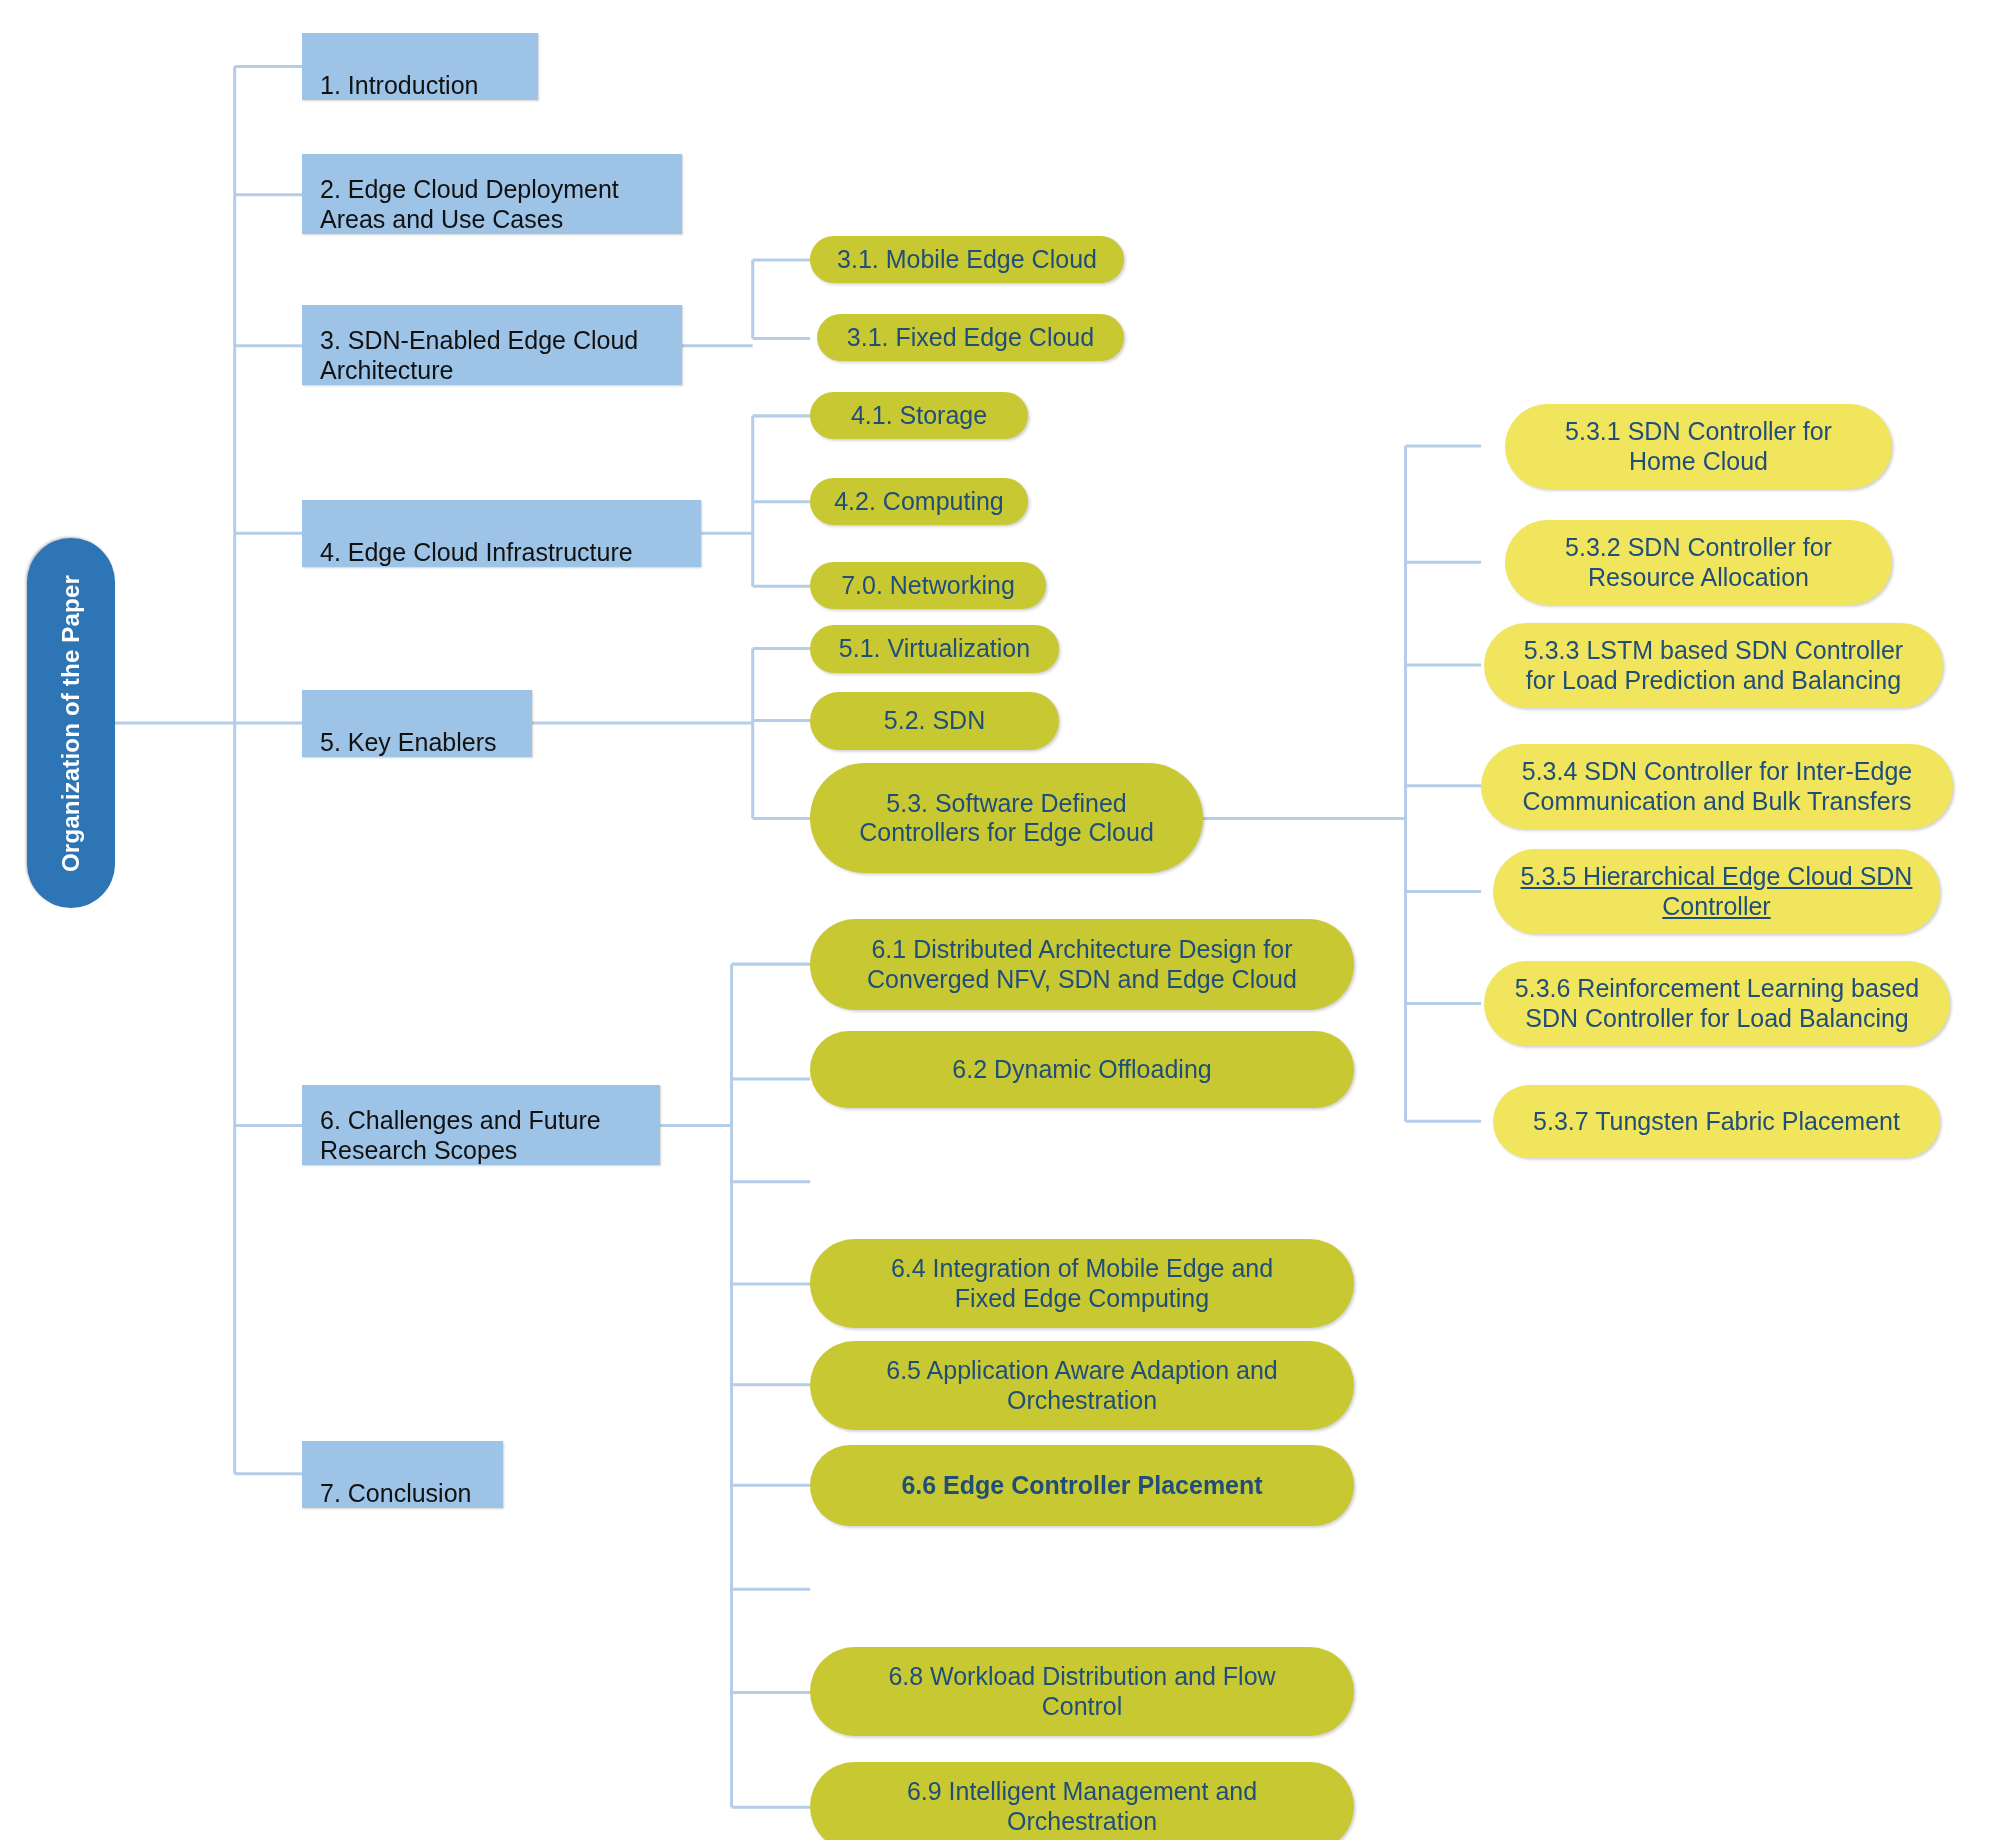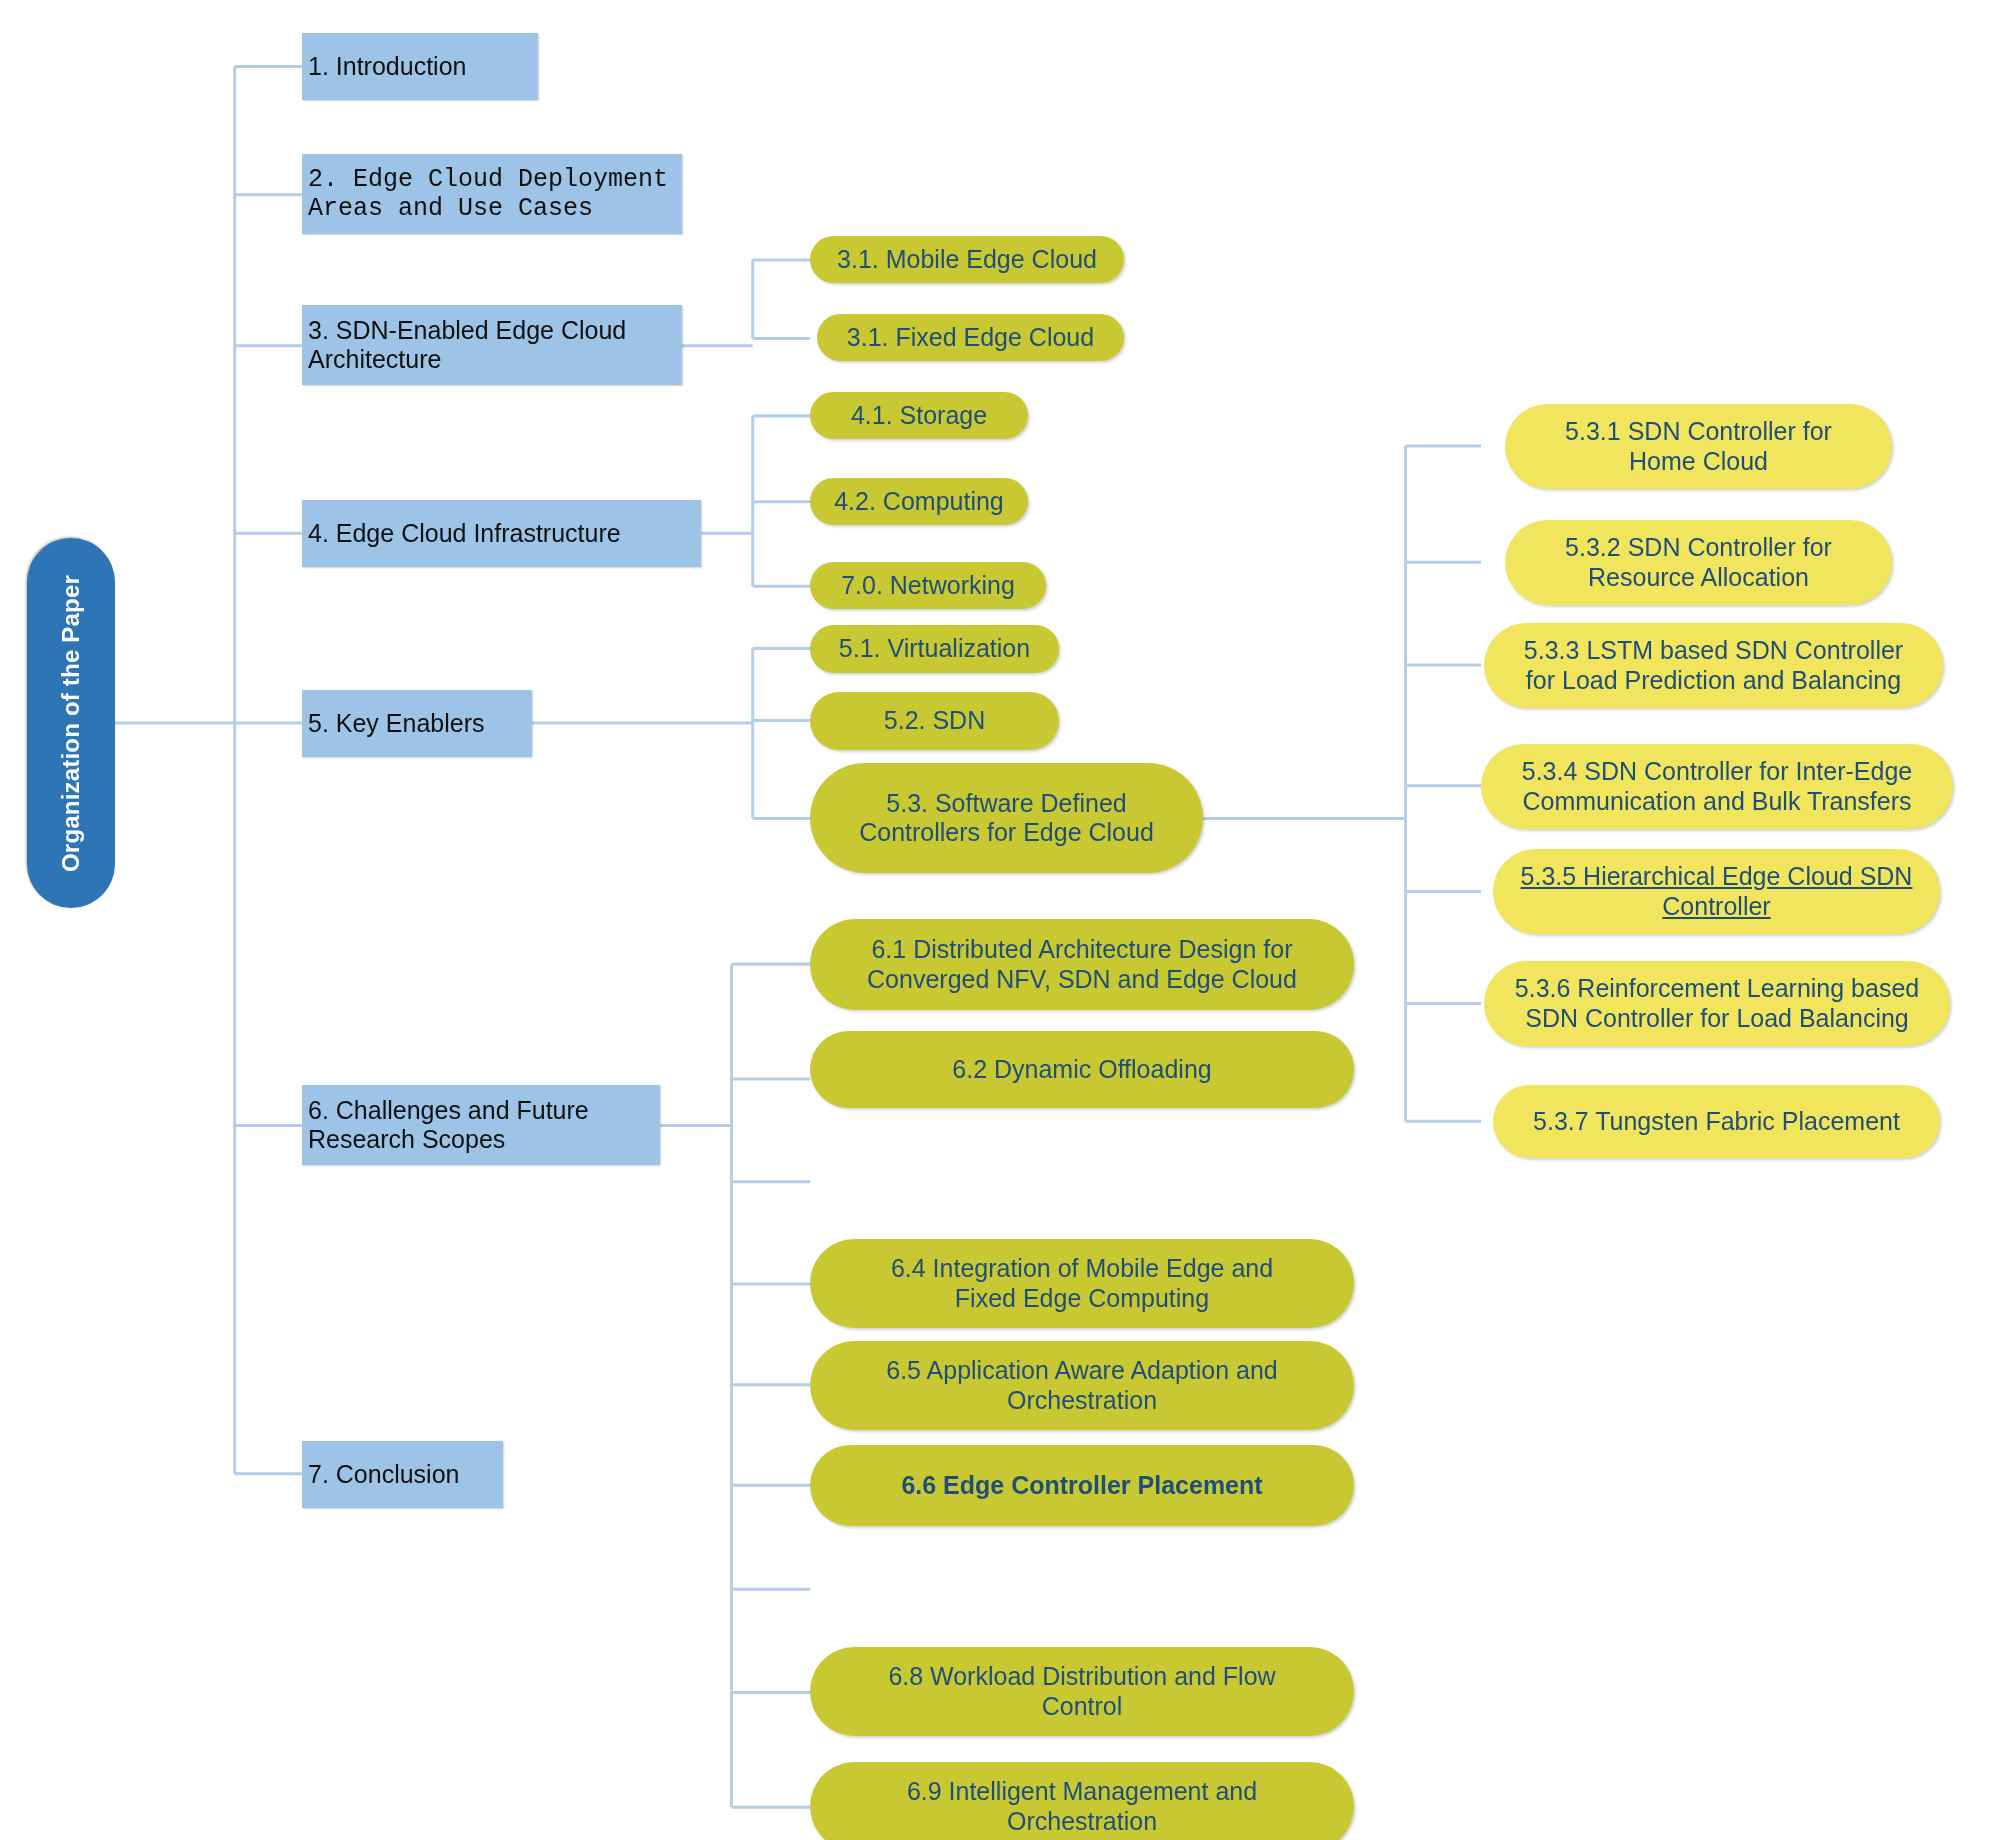--- a/index.html
+++ b/index.html
@@ -36,22 +36,23 @@
     box-shadow:1.2px 1.2px 2.4px rgba(0,0,0,.25);
   }
   
   .lvl1{
     background:#9DC3E6;
     color:#111111;
     font-size:25px;
     border-radius:0;
     justify-content:flex-start;
     text-align:left;
-    padding:0 6px;
+    padding:0 18px;
     box-shadow:1.2px 1.2px 1.8px rgba(0,0,0,.18);
+    align-items:flex-end;
   }
   
   .lvl2{
     background:#C8C832;
     color:#1F4E79;
     font-size:25px;
     border-radius:604px;
     padding:0 12px;
     box-shadow:1.8px 1.8px 3px rgba(0,0,0,.18);
   }
@@ -127,21 +128,21 @@
   </svg>
 
   <div class="node root" style="left:27px;top:538px;width:88px;height:370px;">
     <span>Organization of the Paper</span>
   </div>
 
   <div class="node lvl1" style="left:302px;top:33px;width:236px;height:67px;">
     <span>1. Introduction</span>
   </div>
 
-  <div class="node lvl1" style="left:302px;top:154px;width:380px;height:80px;font-family:Liberation Mono, monospace;">
+  <div class="node lvl1" style="left:302px;top:154px;width:380px;height:80px;">
     <span>2. Edge Cloud Deployment
 Areas and Use Cases</span>
   </div>
 
   <div class="node lvl1" style="left:302px;top:305px;width:380px;height:80px;">
     <span>3. SDN-Enabled Edge Cloud
 Architecture</span>
   </div>
 
   <div class="node lvl1" style="left:302px;top:500px;width:399px;height:67px;">

